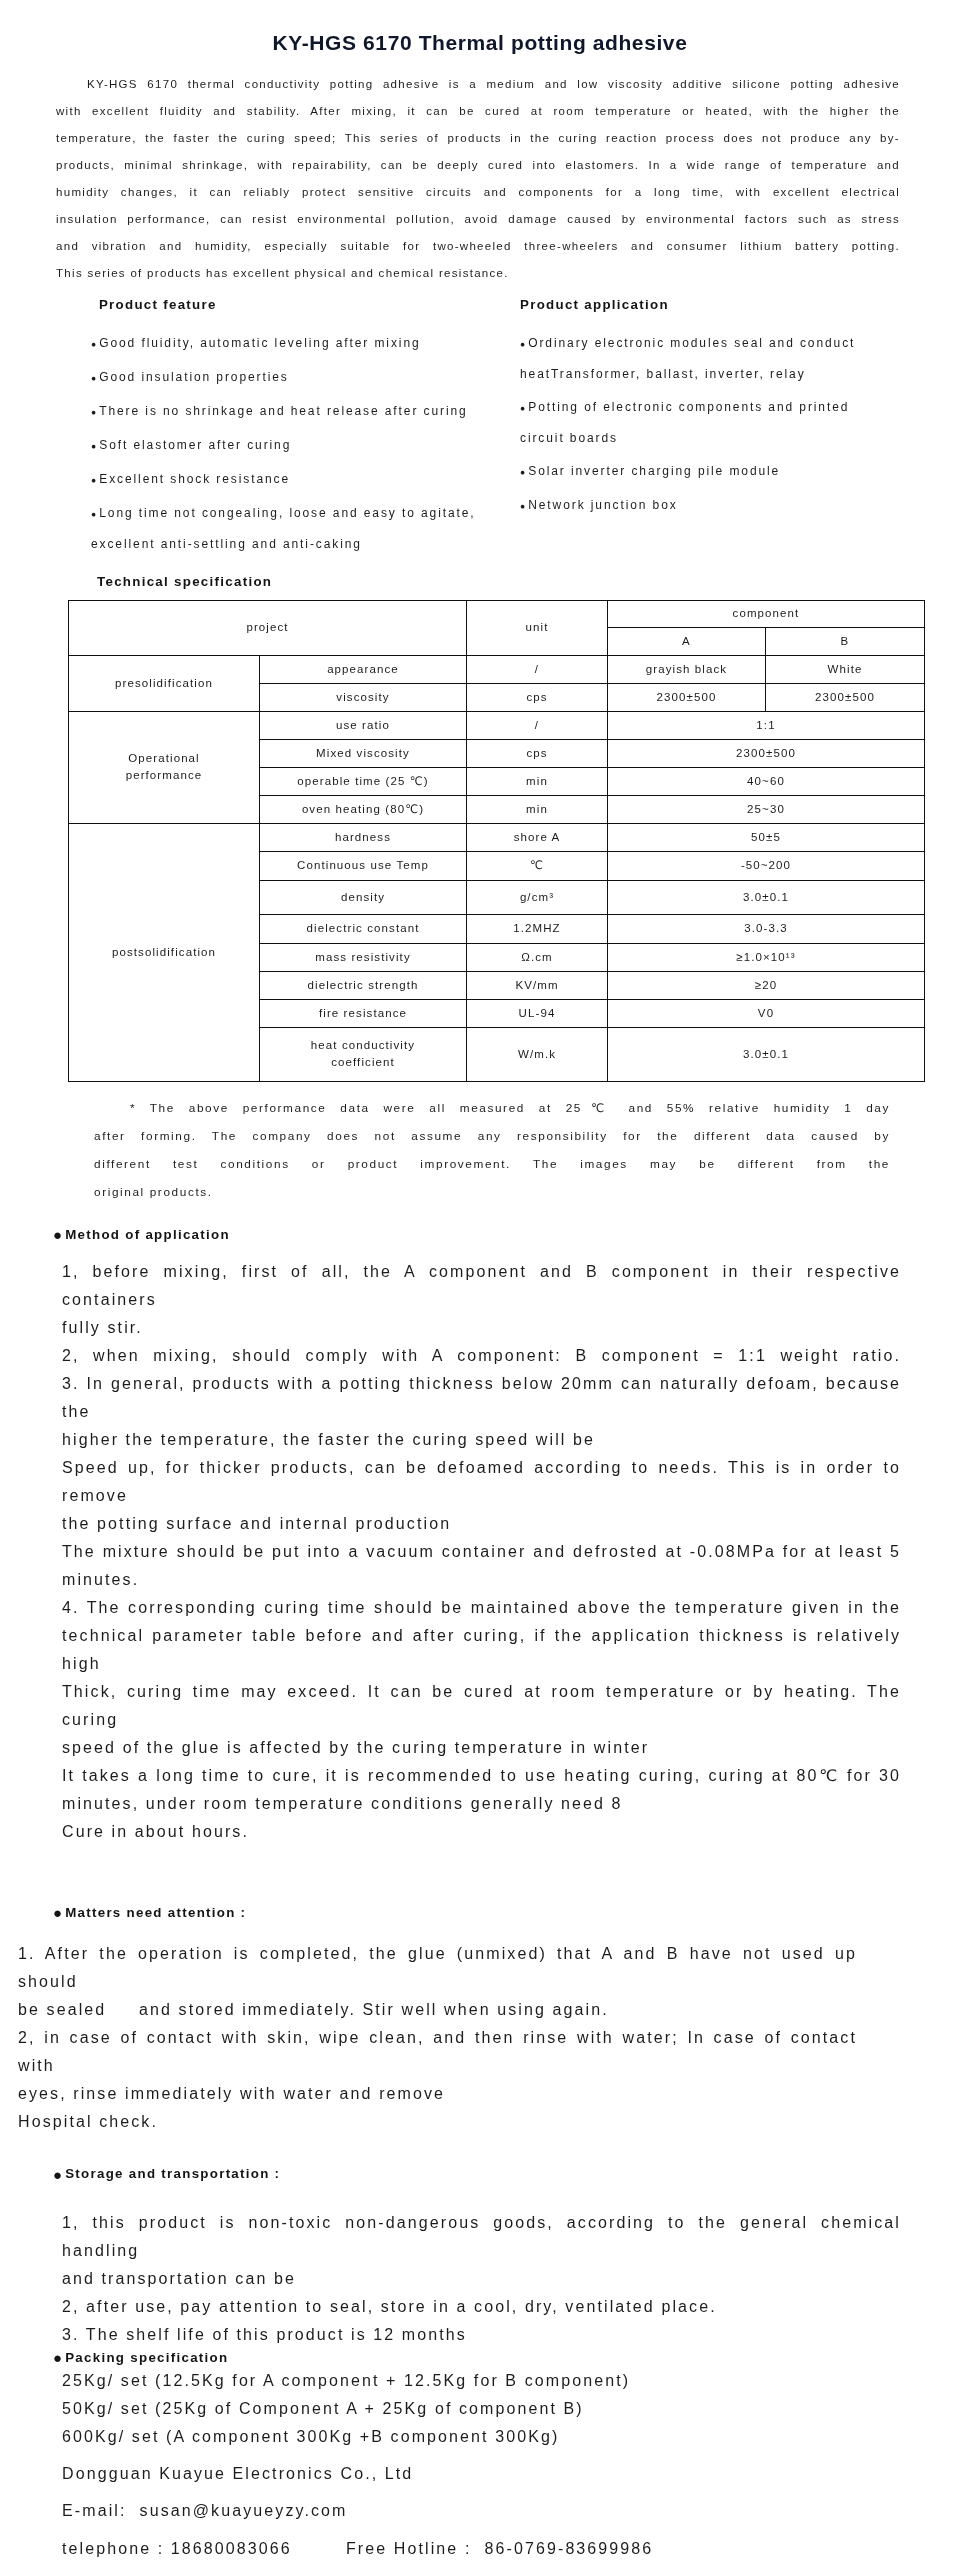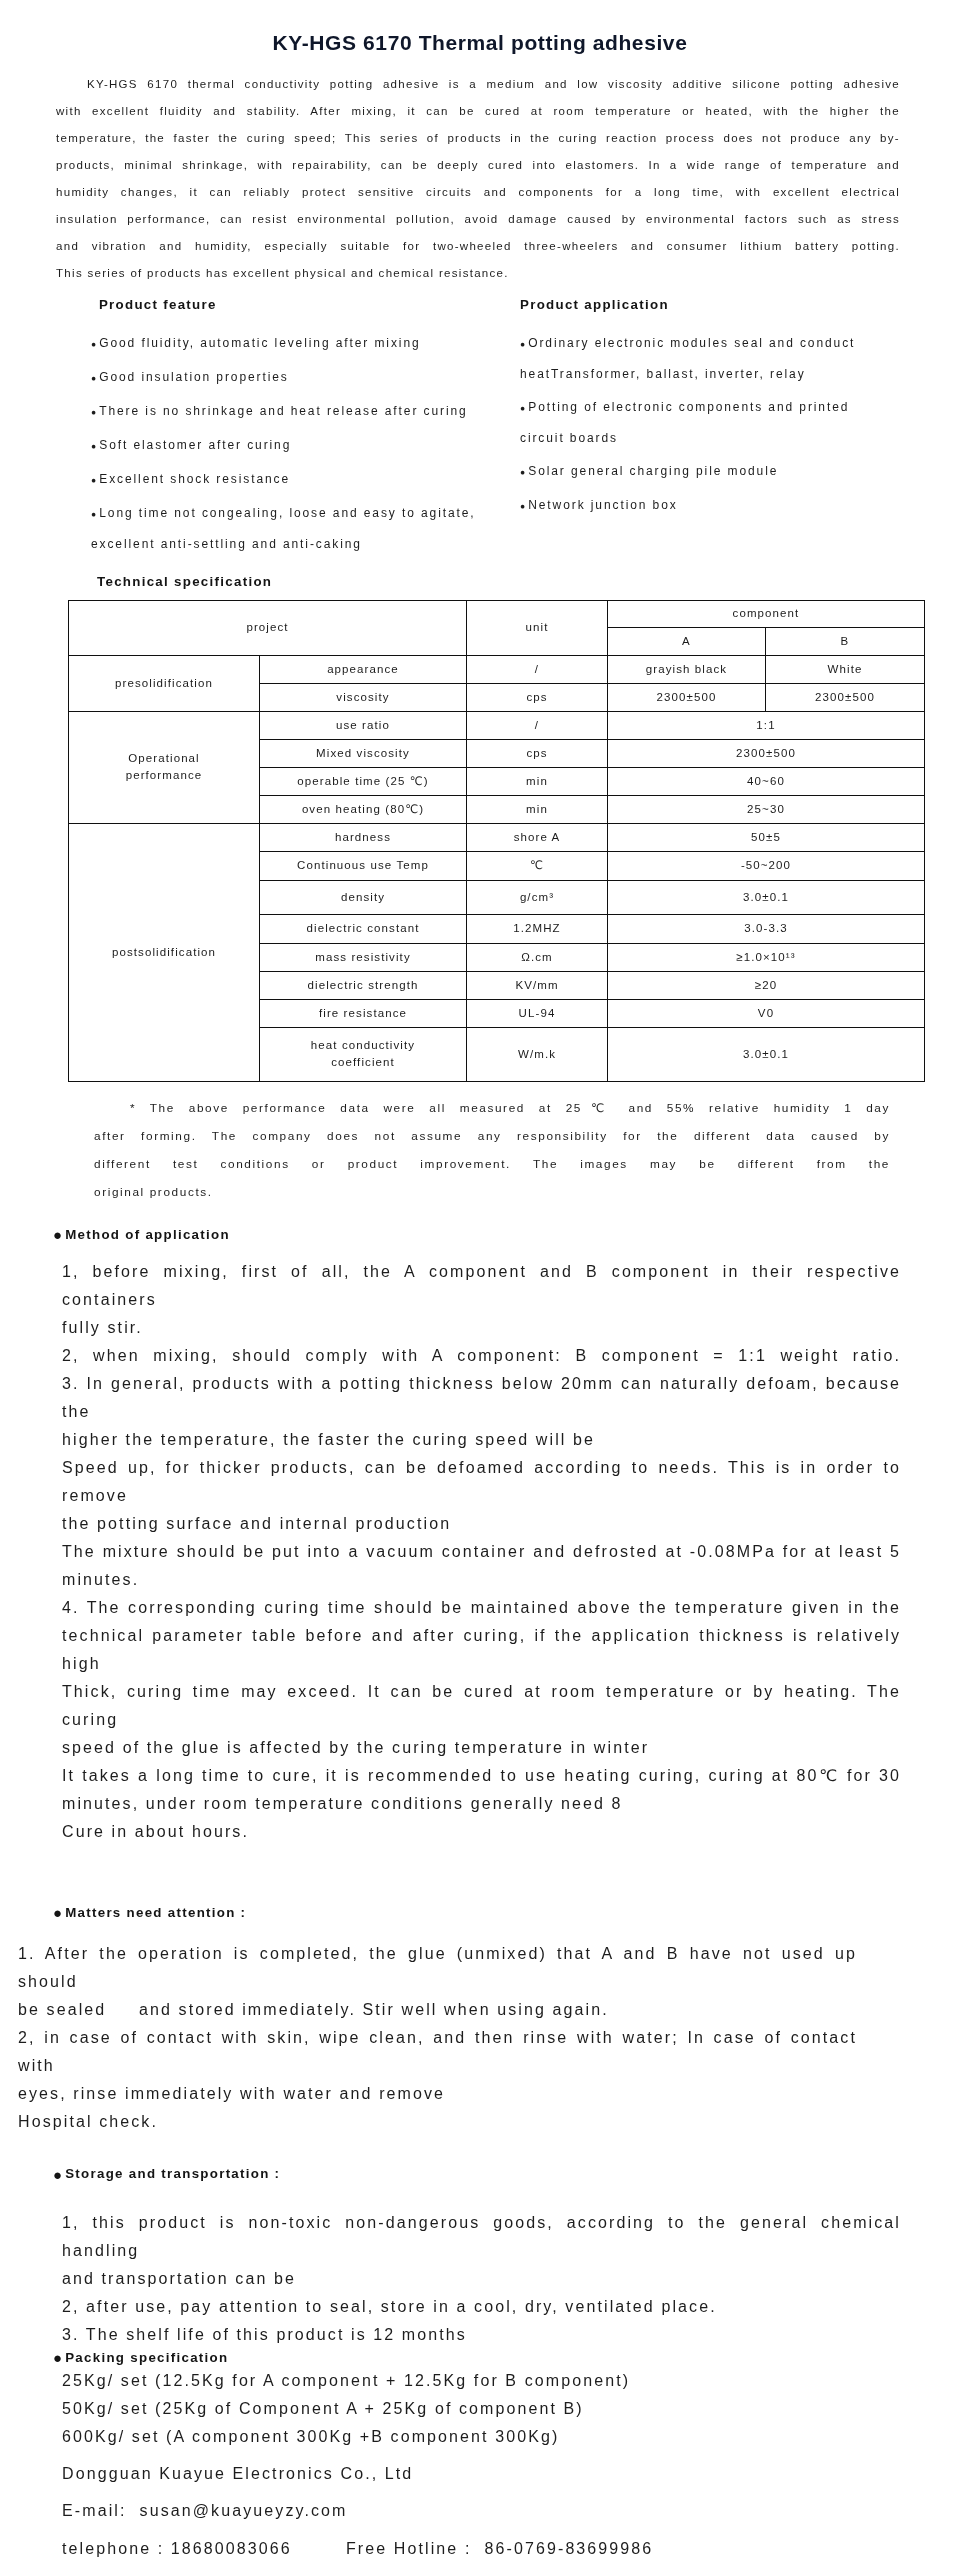--- a/index.html
+++ b/index.html
@@ -76,21 +76,21 @@
         <div class="bi"><span class="b">●</span><span>Soft elastomer after curing</span></div>
         <div class="bi"><span class="b">●</span><span>Excellent shock resistance</span></div>
         <div class="bi"><span class="b">●</span><span>Long time not congealing, loose and easy to agitate, excellent anti-settling and anti-caking</span></div>
       </div>
     </div>
     <div class="colR">
       <h2>Product application</h2>
       <div class="bullets">
         <div class="bi"><span class="b">●</span><span>Ordinary electronic modules seal and conduct heatTransformer, ballast, inverter, relay</span></div>
         <div class="bi"><span class="b">●</span><span>Potting of electronic components and printed circuit boards</span></div>
-        <div class="bi"><span class="b">●</span><span>Solar general charging pile module</span></div>
+        <div class="bi"><span class="b">●</span><span>Solar inverter charging pile module</span></div>
         <div class="bi"><span class="b">●</span><span>Network junction box</span></div>
       </div>
     </div>
   </div>
 
   <h2 class="spec-h">Technical specification</h2>
 
   <table class="spec">
     <colgroup>
       <col style="width:191px">

